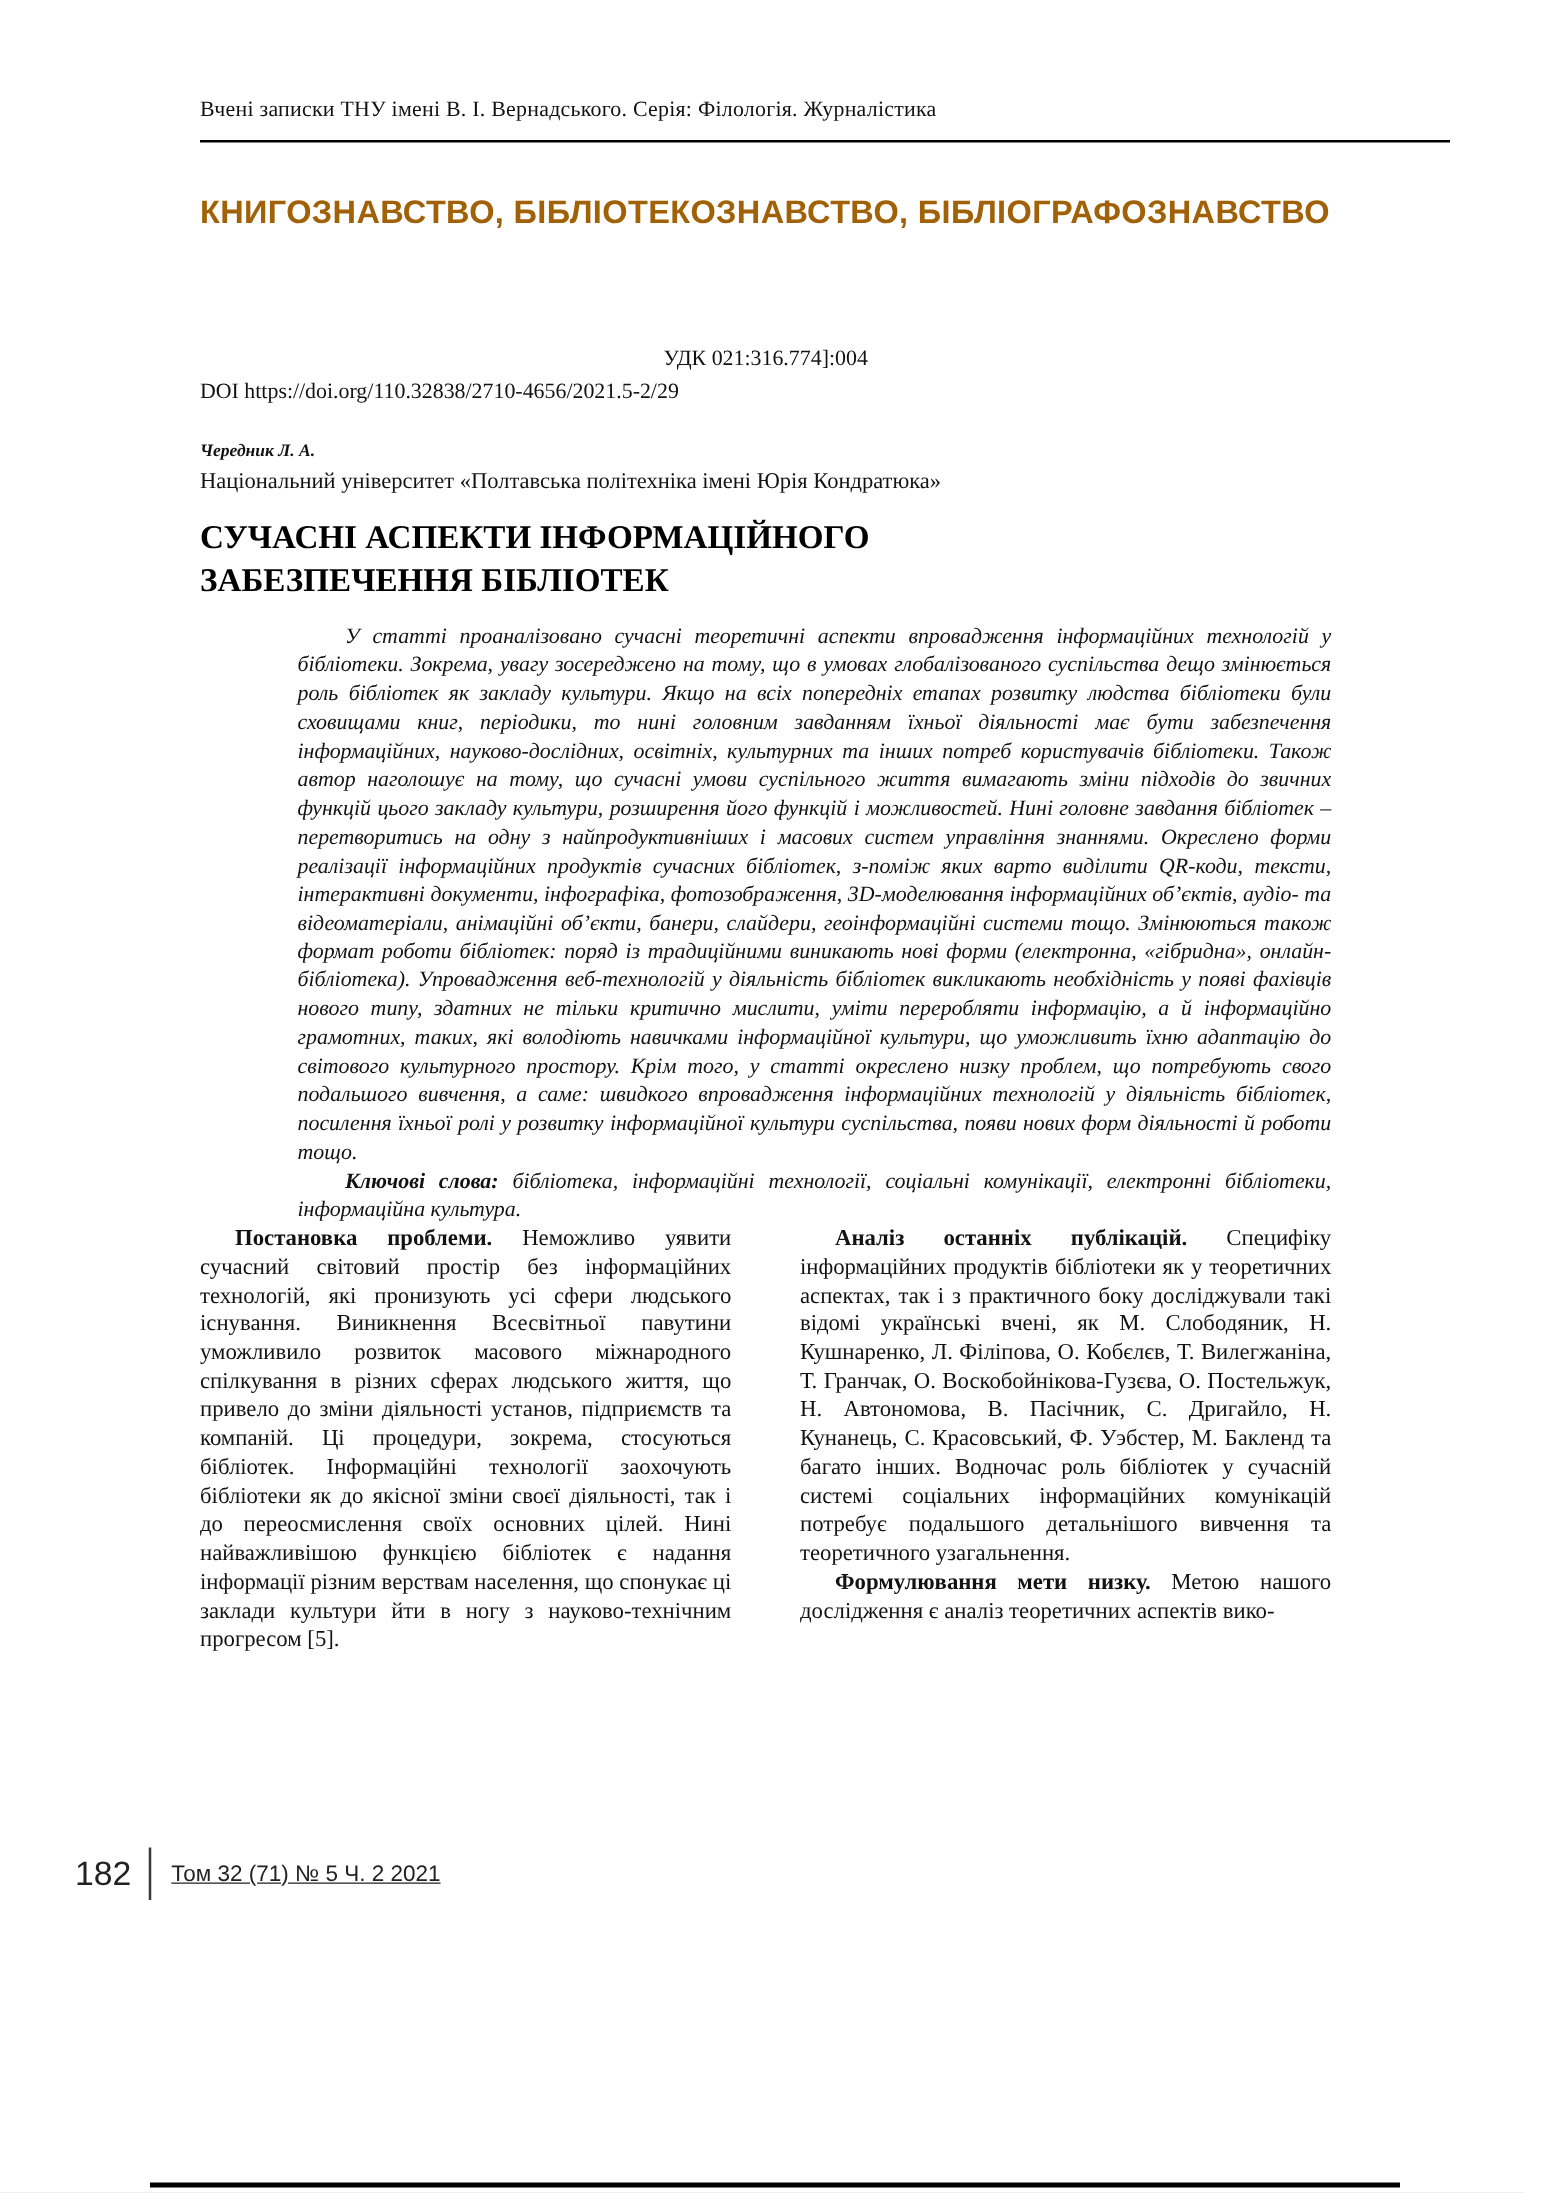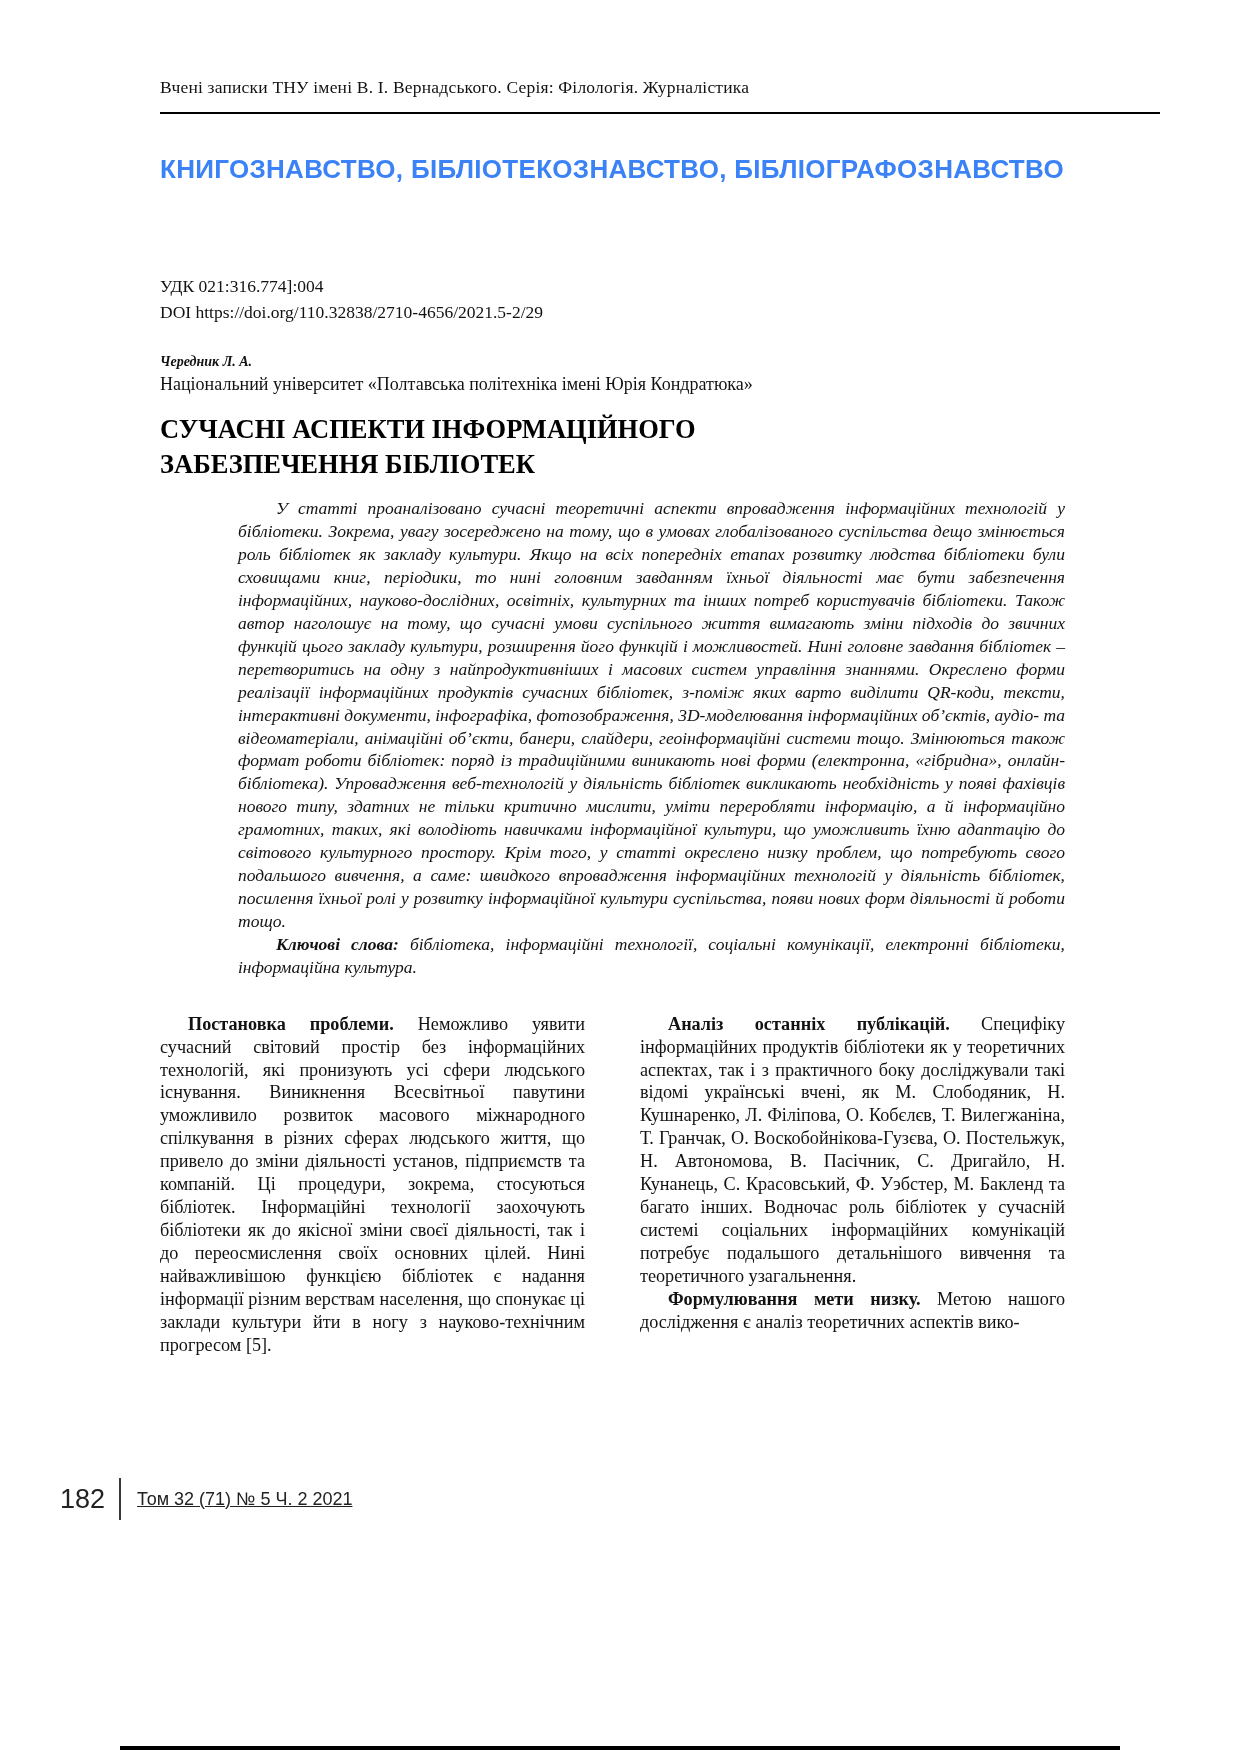--- a/index.html
+++ b/index.html
@@ -25,26 +25,26 @@
   }
   .head-rule { height: 2px; background: #000; margin-top: 13px; }
 
   .section-title {
     margin-top: 40px;
     font-family: "Liberation Sans", sans-serif;
     font-weight: 700;
     font-size: 26px;
     letter-spacing: 0.3px;
     white-space: nowrap;
-    color: #3b82f6;
+    color: #a16207;
   }
 
   .textblock { width: 905px; }
 
-  .udc  { margin-top: 88px; font-size: 17.5px; line-height: 1.5; }
+  .udc  { margin-top: 88px; font-size: 17.5px; line-height: 1.5; text-align: center; }
   .doi  { font-size: 17.5px; line-height: 1.5; }
 
   .author {
     margin-top: 28px;
     font-weight: 700;
     font-style: italic;
     font-size: 14px;
     line-height: 1.35;
     font-family: Liberation Serif, serif;
   }
@@ -61,21 +61,21 @@
   .abstract { margin-top: 16px; margin-left: 78px; width: 827px; }
   .abstract-par {
     font-style: italic;
     font-size: 17.5px;
     line-height: 1.31;
     text-align: justify;
     text-indent: 38px;
   }
   .kw-label { font-weight: 700; font-style: italic; }
 
-  .columns { display: flex; gap: 55px; margin-top: 34px; }
+  .columns { display: flex; gap: 55px; }
   .col { width: 435px; }
   .body-par {
     font-size: 18.2px;
     line-height: 1.26;
     text-align: justify;
     text-indent: 28px;
   }
   .body-par strong { font-weight: 700; }
 
   .footer {

